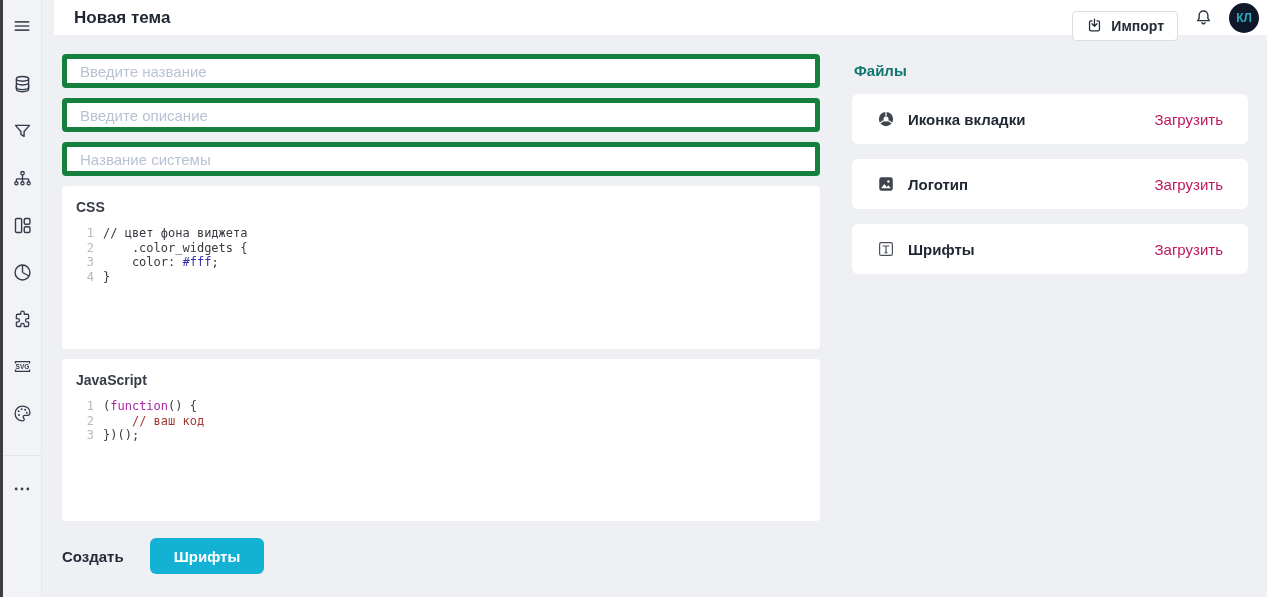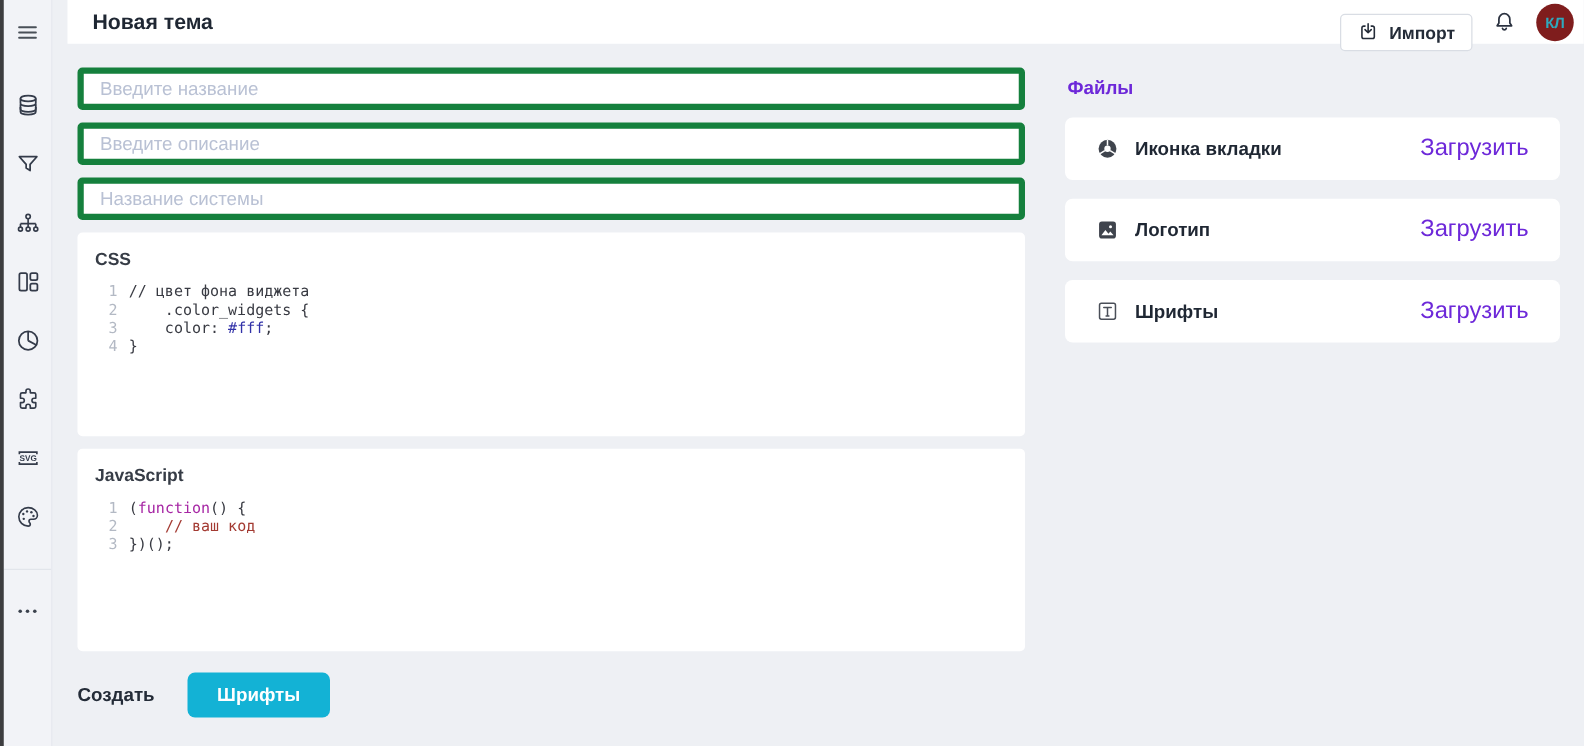--- a/index.html
+++ b/index.html
@@ -29,21 +29,21 @@
     background:#ffffff; display:flex; align-items:center; padding:0 20px; z-index:4;justify-content:center;
   }
   .header-title { font-size:17px; font-weight:600; color:#1f2733; }
   .header-right { margin-left:auto; display:flex; align-items:center; gap:15px; }
   .import-btn {
     display:flex; align-items:center; gap:8px; height:30px; padding:0 13px;
     background:#fff; border:1px solid #d9dde4; border-radius:4px;
     font-family:"Liberation Sans",sans-serif; font-size:14px; font-weight:600; color:#242c38; cursor:pointer;margin-top:16px;
   }
   .avatar {
-    width:30px; height:30px; border-radius:50%; background:#7f1d1d;
+    width:30px; height:30px; border-radius:50%; background:#0f172a;
     color:#2fa9bd; font-size:12px; font-weight:700;
     display:flex; align-items:center; justify-content:center; cursor:pointer;
   }
 
   
   .left-col { position:absolute; left:62px; top:54px; width:758px; }
   .text-input {
     width:100%; height:34px; background:#fff;
     border:5px solid #15803d; border-radius:4px;
     padding:0 13px; font-family:"Liberation Sans",sans-serif; font-size:15px; color:#242c38;
@@ -69,29 +69,29 @@
     font-family:"Liberation Sans",sans-serif; font-size:15px; font-weight:600; color:#242c38;
   }
   .create-btn {
     height:36px; padding:0 24px; border:none; border-radius:6px; cursor:pointer;
     background:#13b2d5; color:#fff;
     font-family:"Liberation Sans",sans-serif; font-size:15px; font-weight:600;
   }
 
   
   .right-col { position:absolute; left:852px; top:52px; width:396px; }
-  .files-title { font-size:15px; font-weight:700; color:#6d28d9; margin:10px 0 0 2px; }
+  .files-title { font-size:15px; font-weight:700; color:#0f766e; margin:10px 0 0 2px; }
   .file-card {
     height:50px; background:#fff; border-radius:6px;
     display:flex; align-items:center; padding:0 25px; margin-top:15px;
   }
   .file-card:first-of-type { margin-top:17px; }
   .file-icon { width:18px; height:18px; margin-right:13px; flex:none; }
   .file-label { font-size:15px; font-weight:700; color:#1f2733; }
-  .file-action { margin-left:auto; font-size:19px; color:#6d28d9; cursor:pointer; text-decoration:none;text-align:center; }
+  .file-action { margin-left:auto; font-size:15px; color:#be185d; cursor:pointer; text-decoration:none;text-align:center; }
 </style>
 </head>
 <body>
 
 <div class="edge-strip"></div>
 
 <nav class="sidebar">
   <div class="sb-item" style="top:14px">
     <svg width="20" height="20" viewBox="0 0 24 24">
         <g stroke="#4a5058" stroke-width="2" stroke-linecap="round">

